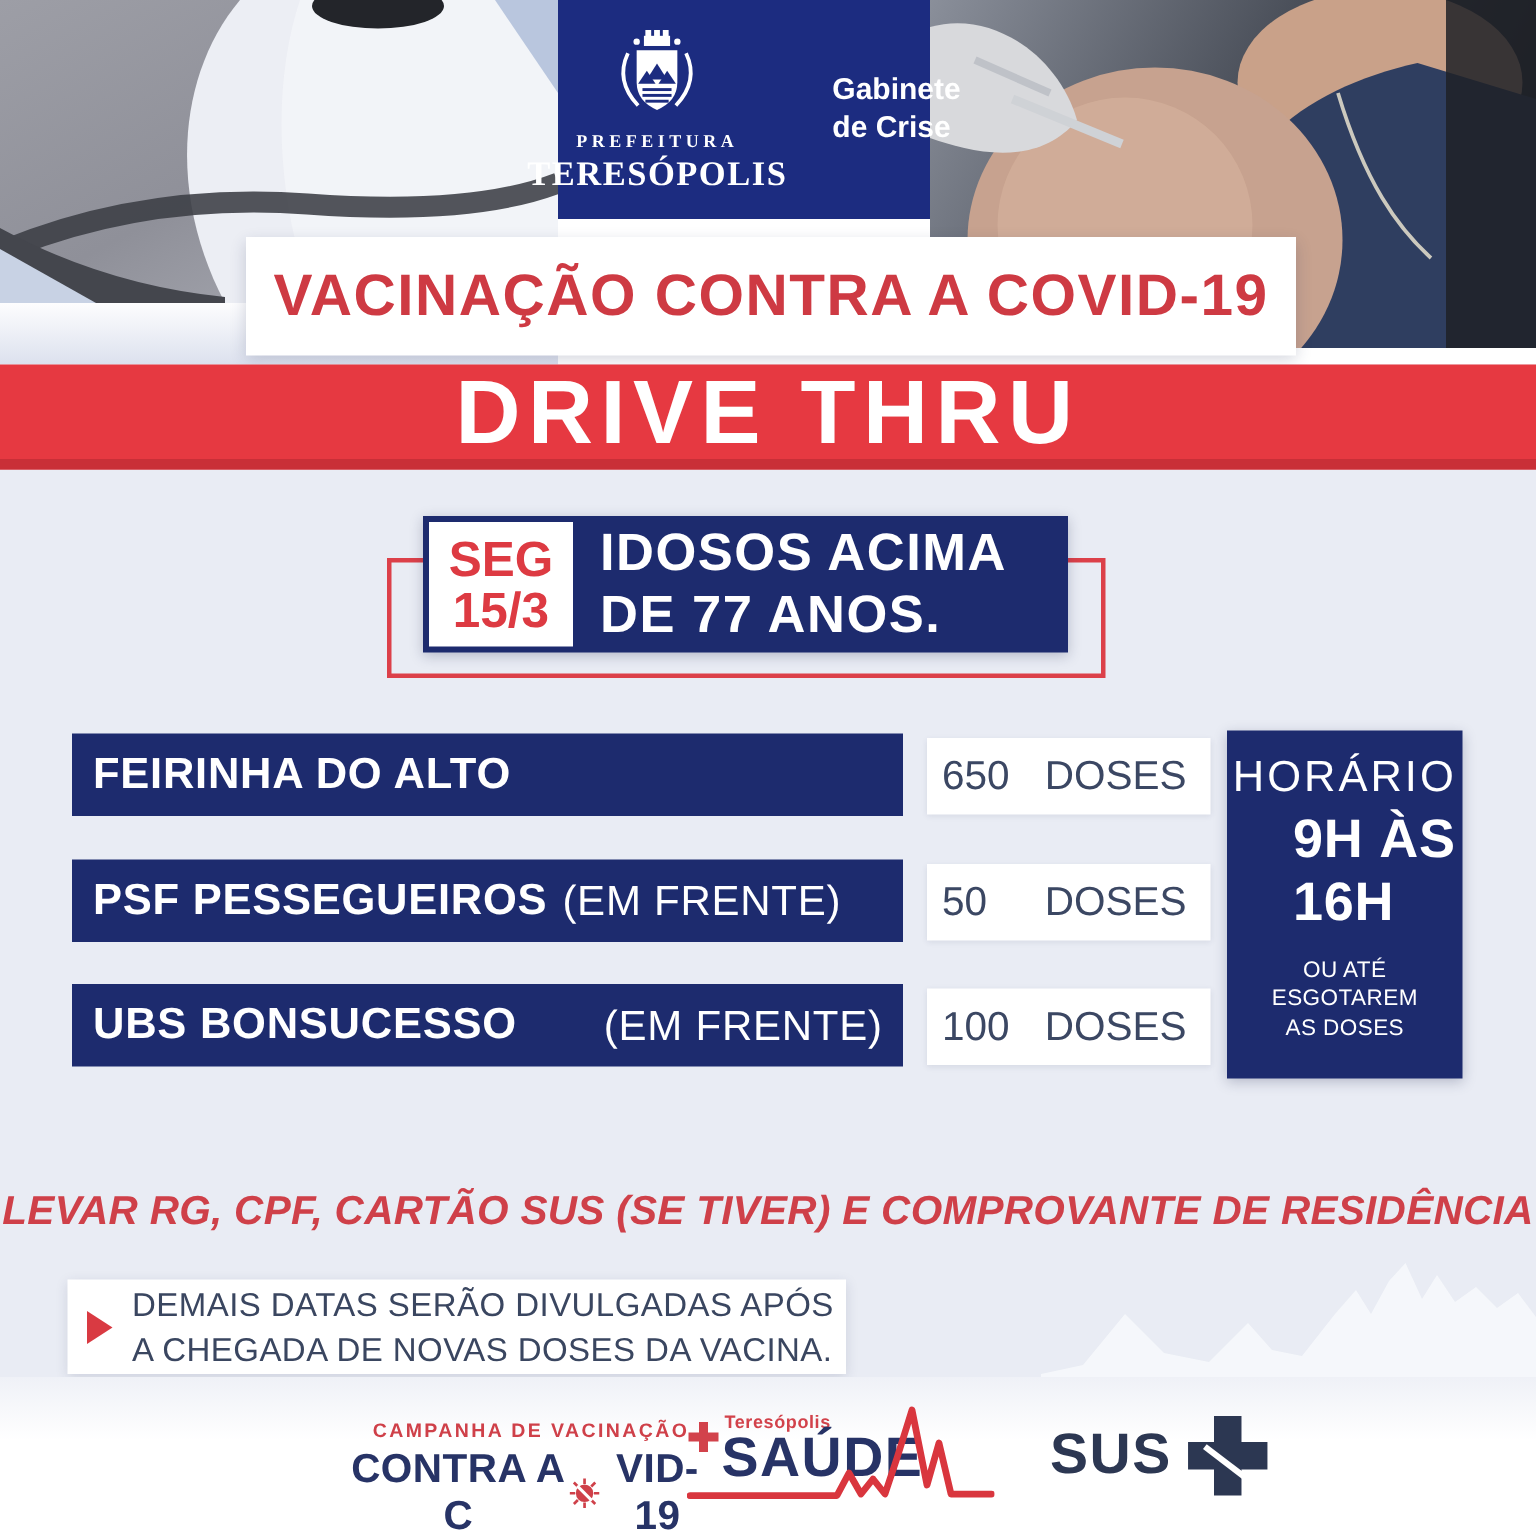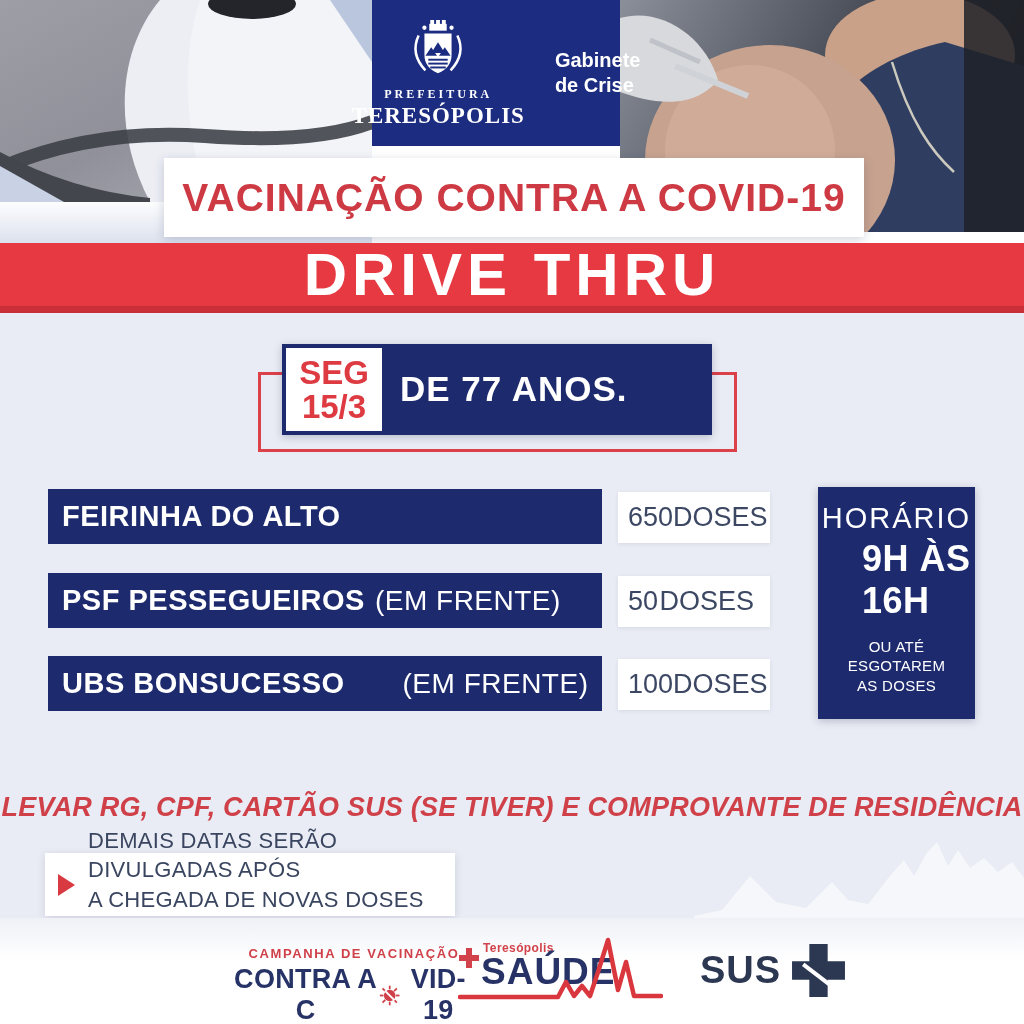--- a/index.html
+++ b/index.html
@@ -36,34 +36,34 @@
     background:var(--navy,#1d2b6e);display:flex;align-items:center;box-shadow:0 2px 8px rgba(30,40,80,.25);}
   .session-date{width:96px;height:83px;margin-left:4px;background:#fff;display:flex;flex-direction:column;
     align-items:center;justify-content:center;line-height:1.02;}
   .session-date div{color:#dd3a42;font-weight:800;font-size:33px;}
   .audience{margin-left:18px;color:#fff;font-weight:800;font-size:35px;line-height:1.17;letter-spacing:1px;}
   
   .loc-bar{position:absolute;left:48px;width:554px;height:55px;background:var(--navy,#1d2b6e);
     display:flex;align-items:center;padding-left:14px;box-sizing:border-box;white-space:nowrap;}
   .loc-name{color:#fff;font-size:29px;font-weight:800;letter-spacing:.5px;}
   .loc-note{color:#fff;font-size:28px;font-weight:400;margin-left:10px;letter-spacing:.5px;}
-  .dose-box{position:absolute;left:618px;width:152px;height:51px;background:#fff;
+  .dose-box{position:absolute;left:618px;width:189px;height:51px;background:#fff;
     display:flex;align-items:center;justify-content:space-between;
     padding:0 16px 0 10px;box-sizing:border-box;color:var(--ink,#3b4763);font-size:27px;
     box-shadow:0 1px 4px rgba(40,50,90,.10);}
   .hours-panel{position:absolute;left:818px;top:487px;width:157px;height:232px;background:var(--navy,#1d2b6e);
     color:#fff;display:flex;flex-direction:column;align-items:center;justify-content:flex-end;
     padding-bottom:24px;box-sizing:border-box;box-shadow:0 2px 8px rgba(30,40,80,.25);}
   .hours-label{font-size:29px;font-weight:400;letter-spacing:2px;}
   .hours-time{font-size:36px;font-weight:800;letter-spacing:.5px;margin-top:3px;margin-left:44px;}
   .hours-note{margin-top:15px;font-size:15px;font-weight:400;line-height:1.3;text-align:center;letter-spacing:.3px;}
   
   .requirements{position:absolute;left:0;top:792px;width:1024px;text-align:center;
     color:#cf4049;font-size:27px;font-weight:700;font-style:italic;letter-spacing:.2px;}
-  .notice-box{position:absolute;left:45px;top:853px;width:410px;height:63px;background:#fff;
+  .notice-box{position:absolute;left:45px;top:853px;width:519px;height:63px;background:#fff;
     box-shadow:0 2px 8px rgba(40,50,90,.15);display:flex;align-items:center;padding-left:13px;box-sizing:border-box;}
   .notice-tri{width:0;height:0;border-left:17px solid #d93a42;border-top:11px solid transparent;
     border-bottom:11px solid transparent;margin-right:13px;flex:none;}
   .notice-text{color:#3a4660;font-size:22px;line-height:1.32;letter-spacing:.3px;}
   .mountains{position:absolute;right:0;top:836px;width:330px;height:98px;}
   
   .footer-band{position:absolute;left:0;top:918px;width:1024px;height:106px;
     background:linear-gradient(#eff1f7,#ffffff 40%);}
   .campaign-logo{position:absolute;left:233px;top:946px;width:242px;text-align:center;}
   .campaign-top{color:#cf4049;font-size:13px;font-weight:700;letter-spacing:1.6px;}
@@ -170,20 +170,21 @@
     <span>DRIVE THRU</span>
   </div>
 
   <div class="session-outline"></div>
   <div class="session-box">
     <div class="session-date">
       <div>SEG</div>
       <div>15/3</div>
     </div>
     <div class="audience">
+      <div>IDOSOS ACIMA</div>
       <div>DE 77 ANOS.</div>
     </div>
   </div>
 
   <div class="loc-bar" style="top:489px;">
     <span class="loc-name">FEIRINHA DO ALTO</span>
     <span class="loc-note"></span>
   </div>
   <div class="dose-box" style="top:492px;">
     <span>650</span>

